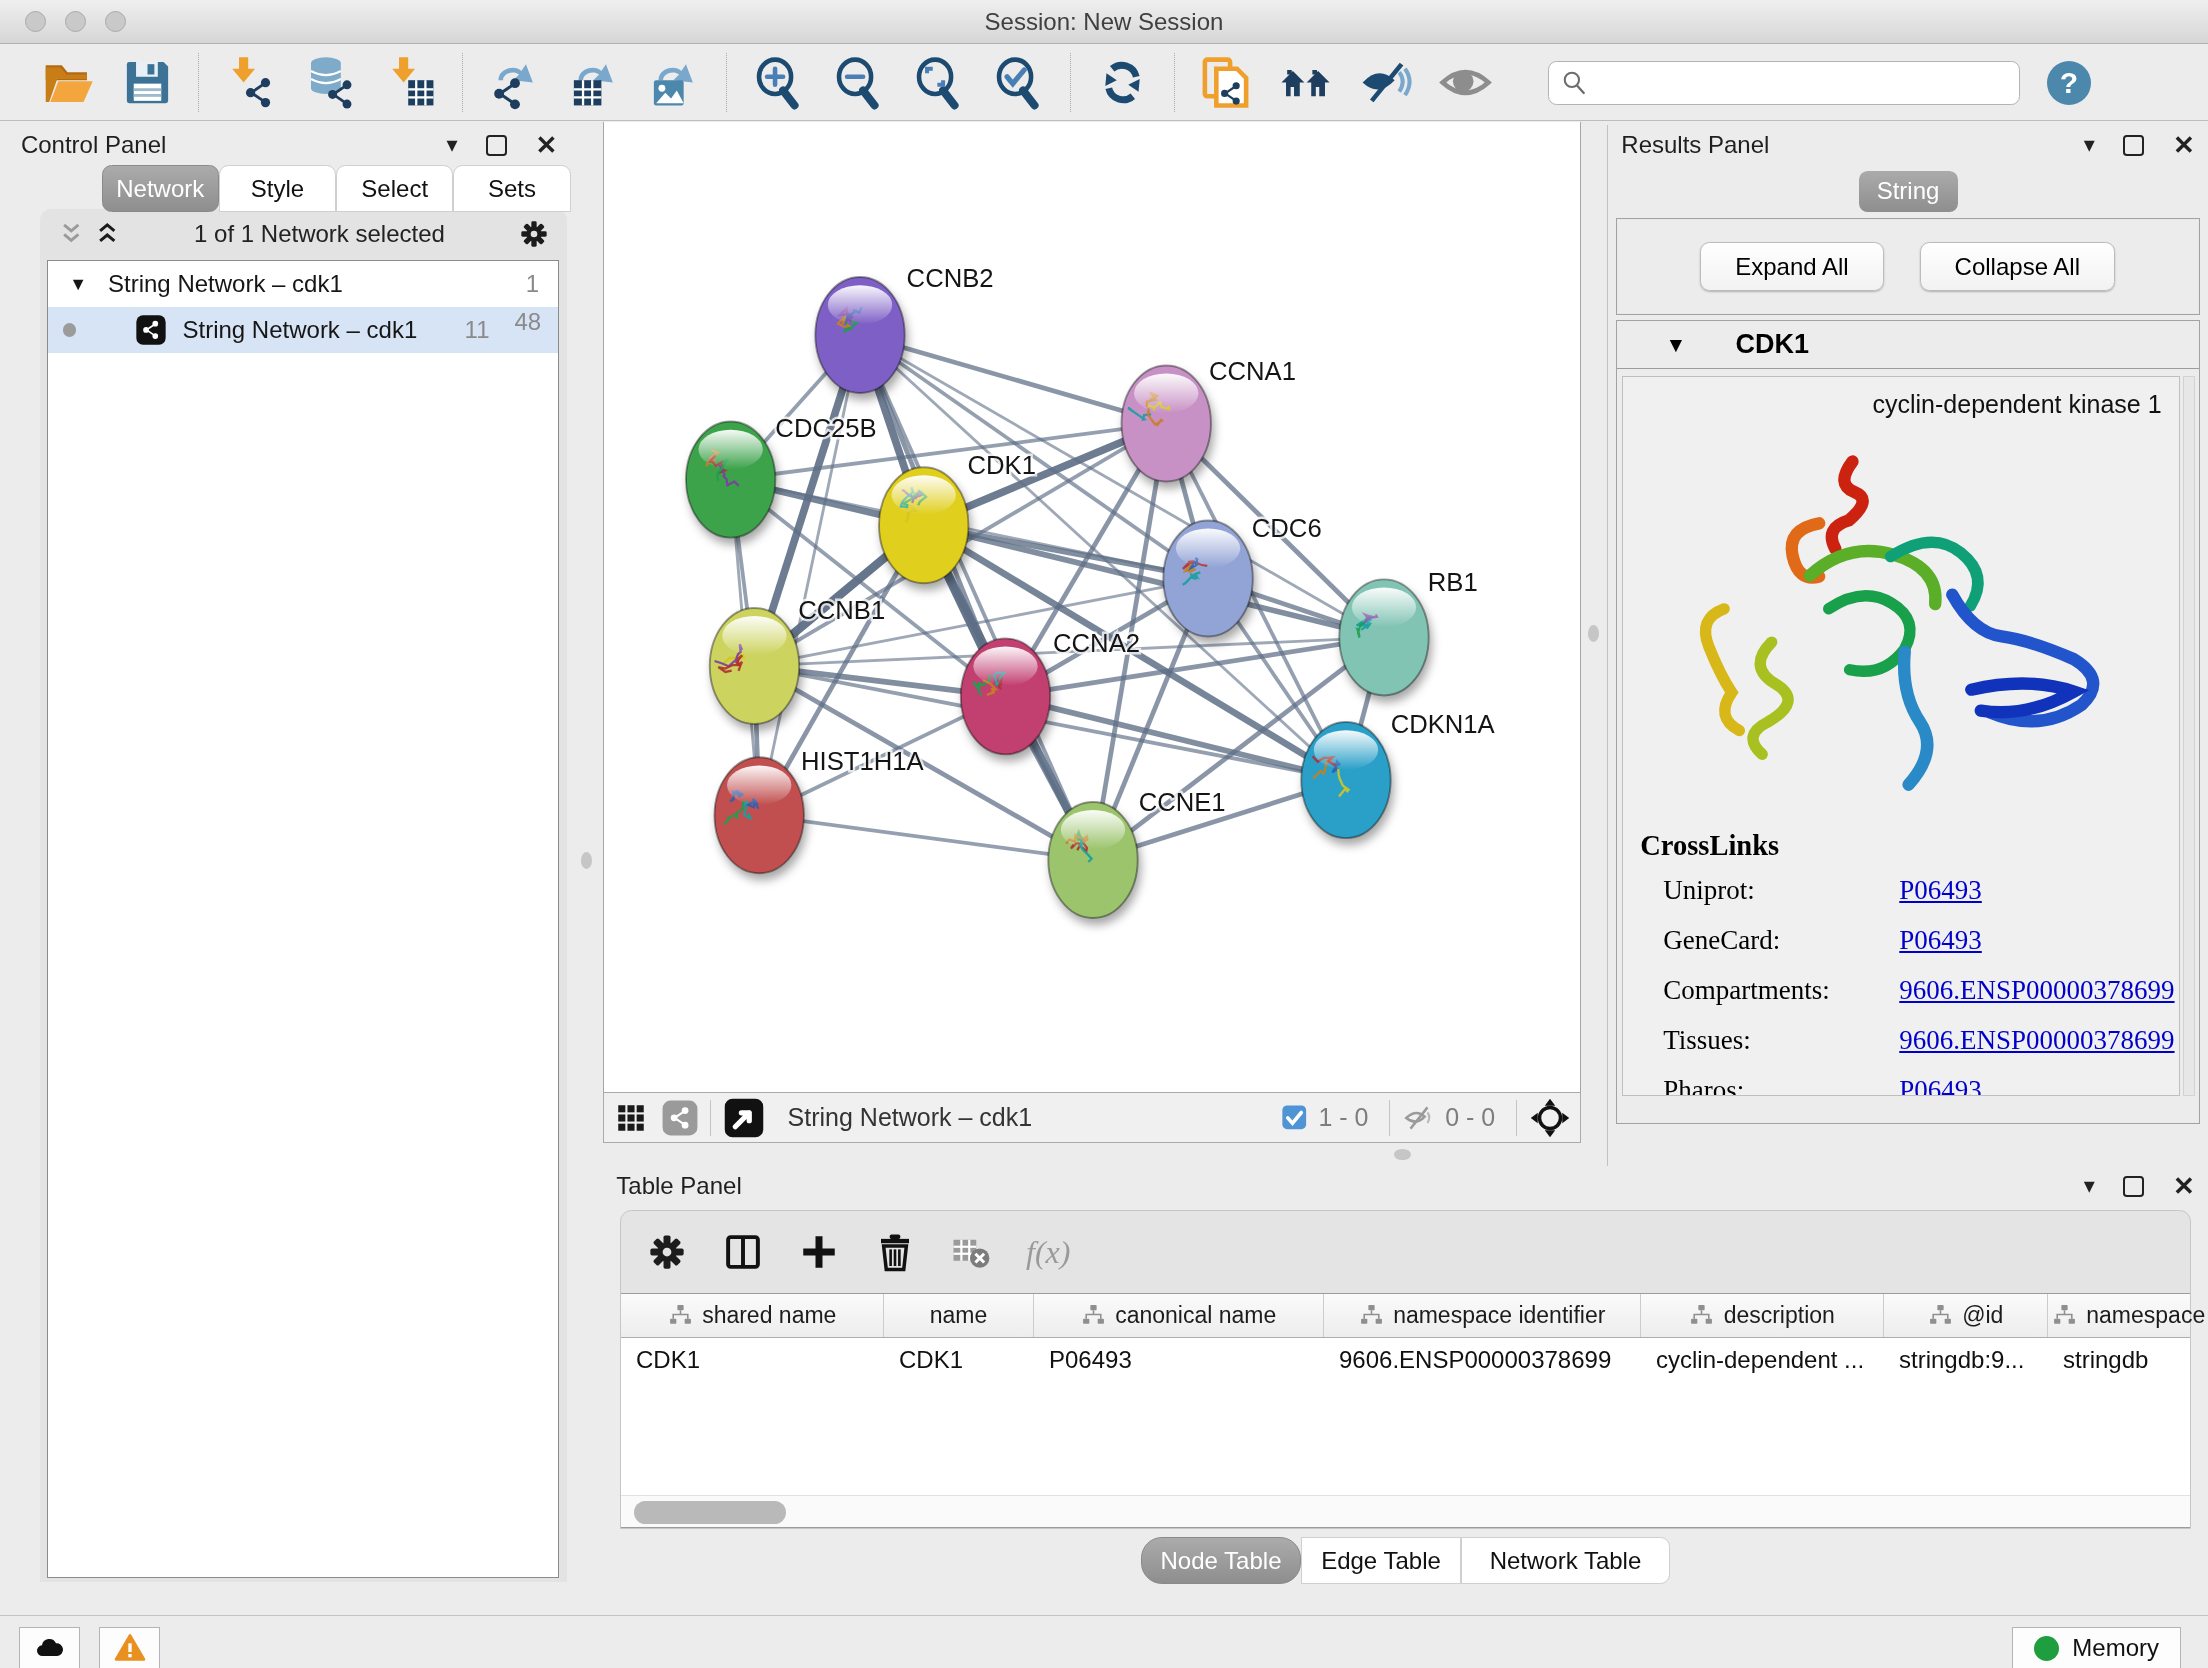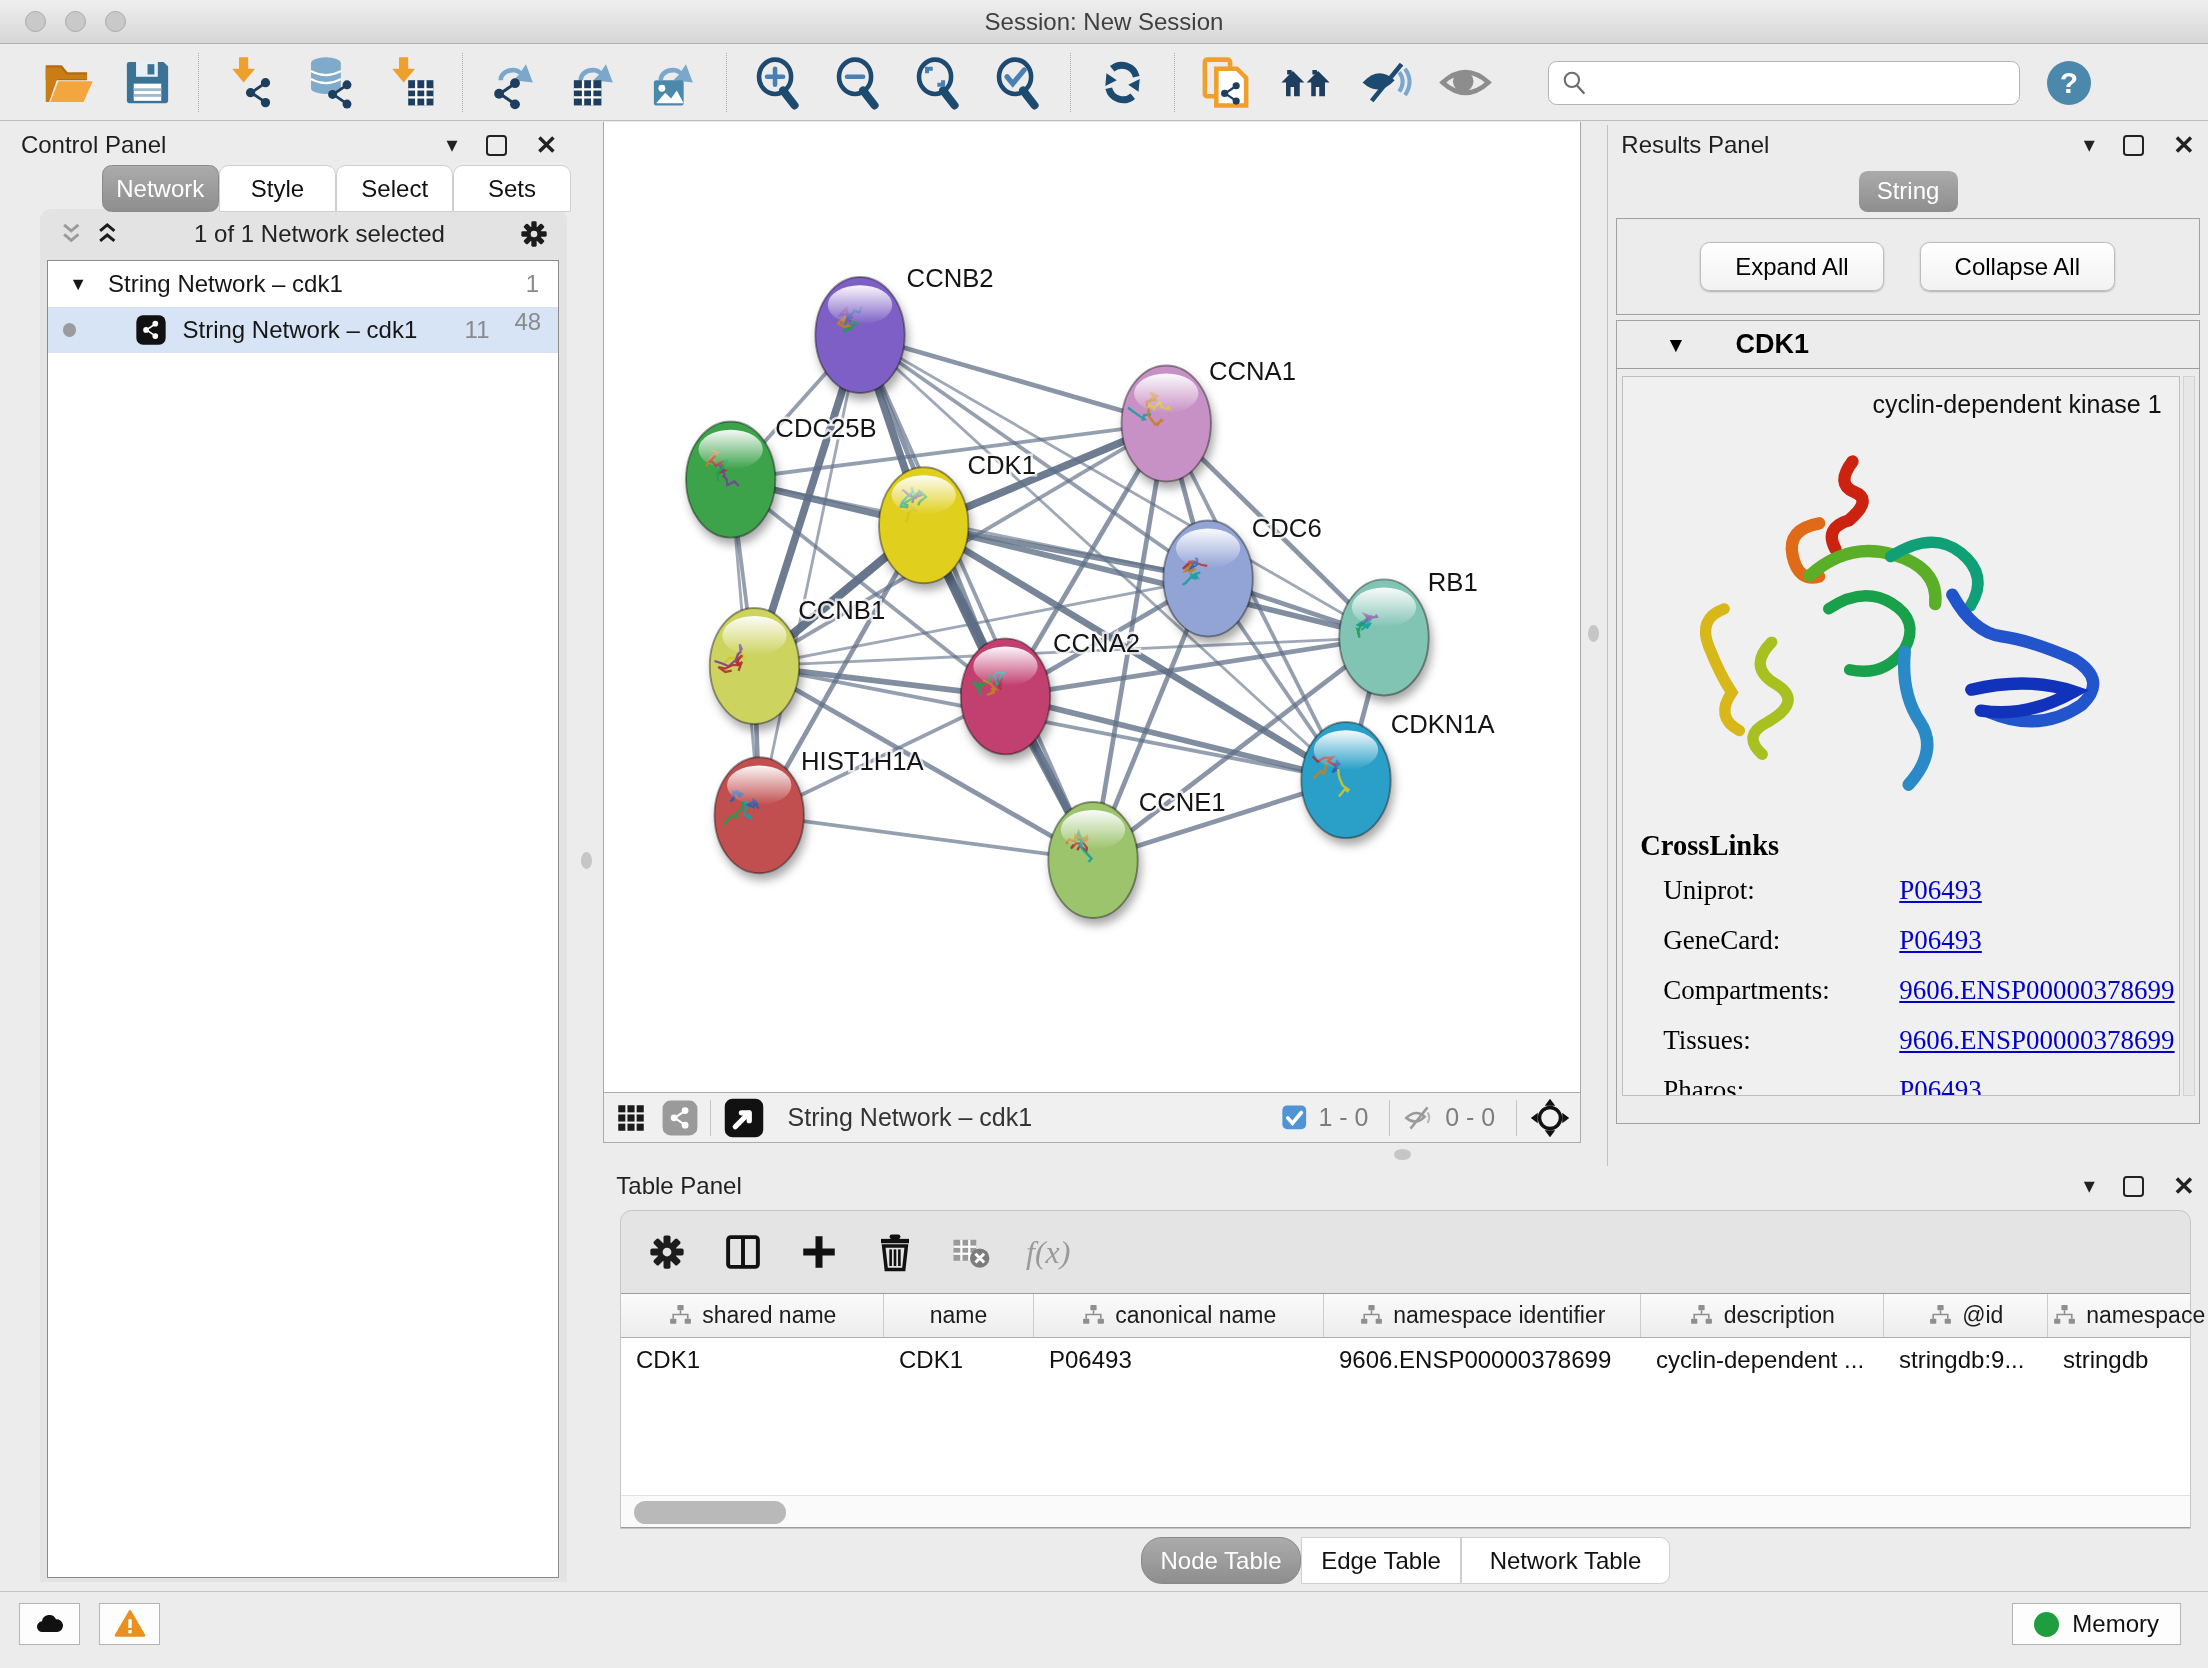--- a/index.html
+++ b/index.html
@@ -97,21 +97,21 @@
   .tp-c { font-size:24px; color:#111; padding:7.6px 0 0 15px; overflow:hidden; white-space:nowrap; flex:none; }
   .tp-hscroll { position:absolute; left:0; right:0; bottom:0; height:32px; background:#fafafa; border-top:1px solid #e2e2e2; }
   .tp-thumb { position:absolute; left:13.3px; top:4.8px; width:152px; height:23px; border-radius:11.4px; background:#b9b9b9; }
   .tp-tabs { position:absolute; left:0; right:0; bottom:7.6px; display:flex; justify-content:center; }
   .ttab { font-size:24px; padding:8.6px 0; width:160px; text-align:center; background:#fff; border:1px solid #cfcfcf; color:#111; }
   .ttab:first-child { border-radius:9.5px 0 0 9.5px; }
   .ttab:last-child { border-radius:0 9.5px 9.5px 0; width:209px; }
   .ttab.active { background:linear-gradient(#ababab,#8e8e8e); color:#fff; border-color:#8a8a8a; border-radius:21px; }
 
   
-  .statusbar { position:absolute; left:0; right:0; bottom:0; height:77px; background:#ececec; border-top:1px solid #c3c3c3; }
+  .statusbar { position:absolute; left:0; right:0; bottom:0; height:53px; background:#ececec; border-top:1px solid #c3c3c3; }
   .sb-btn { position:absolute; top:11.4px; width:61px; height:42px; background:#fdfdfd; border:1.9px solid #b4b4b4;
     display:flex; align-items:center; justify-content:center; }
   .sb-btn svg { width:32px; height:32px; }
   .mem-btn { position:absolute; right:27px; top:11.4px; height:42px; background:#fdfdfd; border:1.9px solid #b4b4b4;
     display:flex; align-items:center; gap:13.3px; padding:0 21px; font-size:24px; color:#111; }
   .mem-dot { width:25px; height:25px; border-radius:50%; background:#1e9e3e; }
 
   .handle { position:absolute; width:11.4px; height:17px; border-radius:50%; background:#c6c6c6; }
   .handle.h { width:17px; height:11.4px; }
   .hidden-defs { position:absolute; width:0; height:0; overflow:hidden; }

